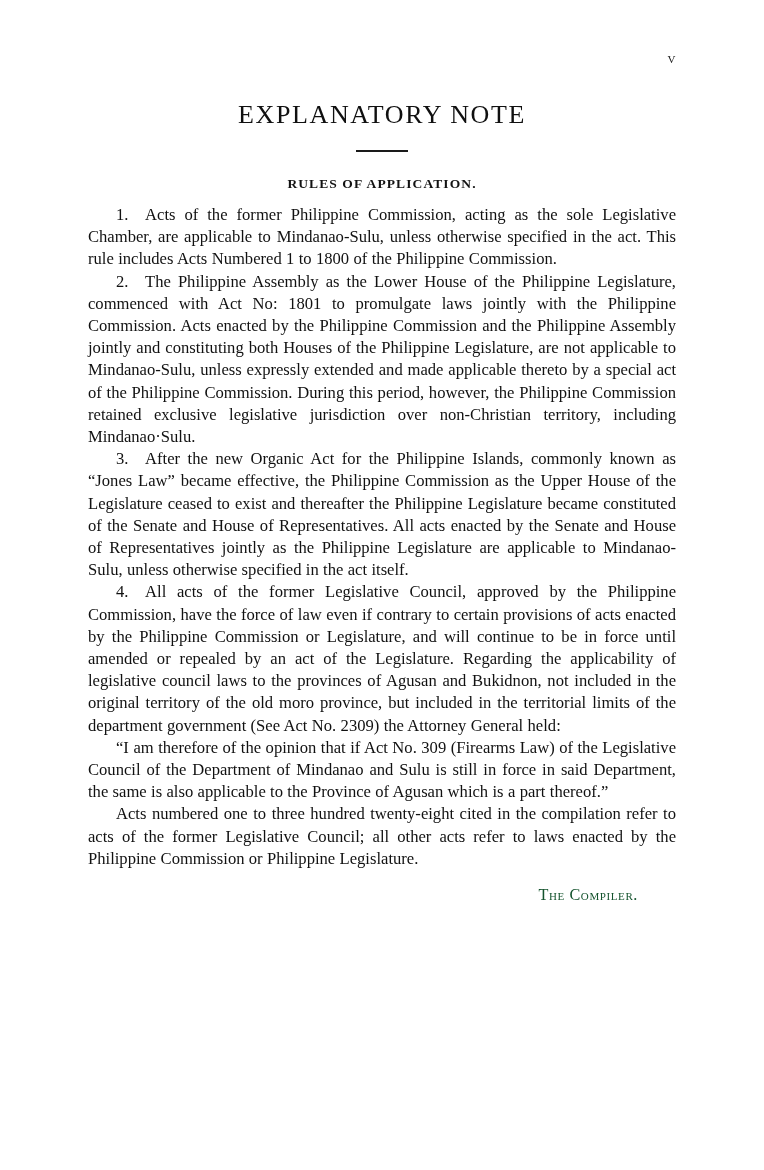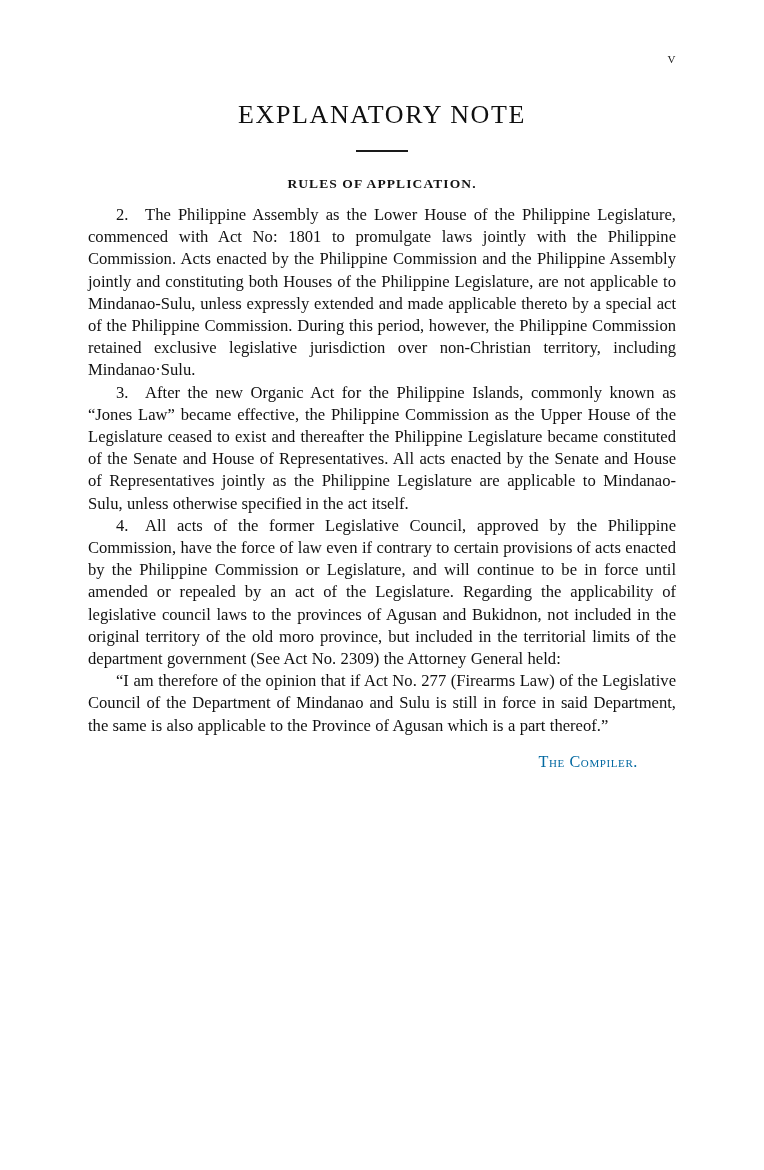--- a/index.html
+++ b/index.html
@@ -94,41 +94,43 @@
   }
 
   .signature {
     margin-top: 14px;
     font-size: 16.2px;
     line-height: 22.2px;
     text-align: right;
     padding-right: 38px;
     font-variant: small-caps;
     letter-spacing: 0.6px;
-    color: #0369a1;
+    color: #14532d;
   }
 </style>
 </head>
 <body>
 
 <div class="page">
 
   <div class="folio">v</div>
 
   <div class="content">
 
     <h1 class="doc-title">EXPLANATORY NOTE</h1>
 
     <hr class="rule-divider">
 
     <h2 class="section-title">RULES OF APPLICATION.</h2>
 
     <div class="body-block">
+      <p class="para">1. Acts of the former  Philippine  Commission, acting  as  the  sole Legislative Chamber, are applicable to Mindanao-Sulu, unless otherwise specified in the act.   This rule includes Acts Numbered 1 to 1800 of the Philippine Commission.</p>
       <p class="para">2. The Philippine Assembly as the Lower House of the Philippine Legislature, commenced with Act No: 1801 to promulgate laws jointly with the Philippine Commission.   Acts enacted by the Philippine Commission and the Philippine Assembly jointly and constituting both Houses of the Philippine Legislature, are not applicable to Mindanao-Sulu, unless expressly extended and made applicable thereto by a special act of the Philippine Commission.   During this period, however, the Philippine Commission retained exclusive legislative jurisdiction over non-Christian territory, including Mindanao·Sulu.</p>
       <p class="para">3. After the new Organic Act for the Philippine Islands, commonly known as “Jones Law” became effective, the Philippine Commission as the Upper House of the Legislature ceased to exist and thereafter the Philippine Legislature became constituted of the Senate and House of Representatives.   All acts enacted by the Senate and House of Representatives jointly as the Philippine Legislature are applicable to Mindanao-Sulu, unless otherwise specified in the act itself.</p>
       <p class="para">4. All acts of the former Legislative Council, approved by the Philippine Commission, have the force of law even if contrary to certain provisions of acts enacted by the Philippine Commission or Legislature, and will continue to be in force until amended or repealed by an act of the Legislature.   Regarding the applicability of legislative council laws to the provinces of Agusan and Bukidnon, not included in the original territory of the old moro province, but included in the territorial limits of the department government (See Act No. 2309) the Attorney General held:</p>
-      <p class="para">“I am therefore of the opinion that if Act No. 277 (Firearms Law) of the Legislative Council of the Department of Mindanao and Sulu is still in force in said Department, the same is also applicable to the Province of Agusan which is a part thereof.”</p>
+      <p class="para">“I am therefore of the opinion that if Act No. 309 (Firearms Law) of the Legislative Council of the Department of Mindanao and Sulu is still in force in said Department, the same is also applicable to the Province of Agusan which is a part thereof.”</p>
+      <p class="para">Acts numbered one to three hundred twenty-eight cited in the compilation refer to acts of the former Legislative Council; all other acts refer to laws enacted by the Philippine Commission or Philippine Legislature.</p>
     </div>
 
     <div class="signature">The Compiler.</div>
 
   </div>
 </div>
 
 </body></html>

